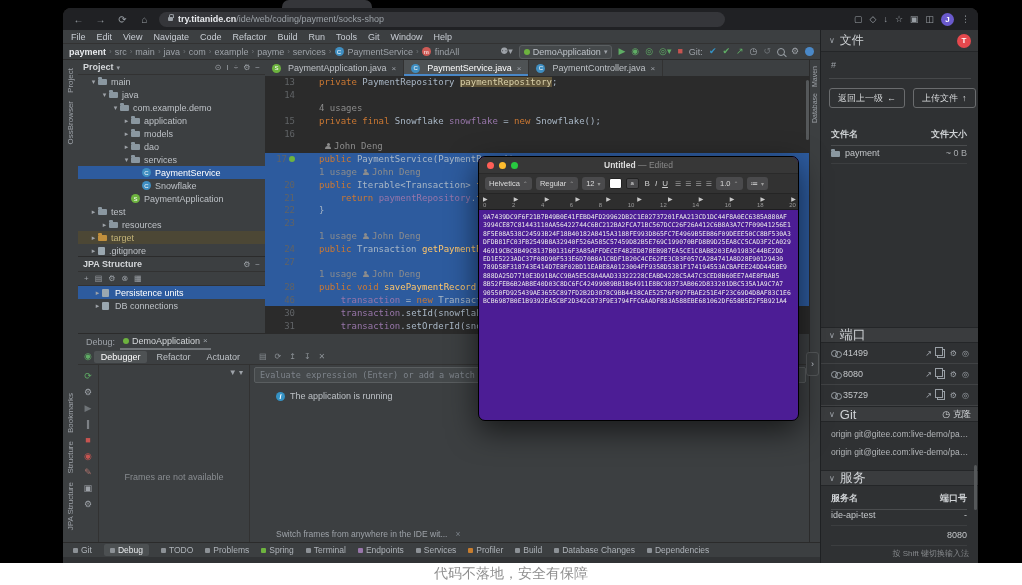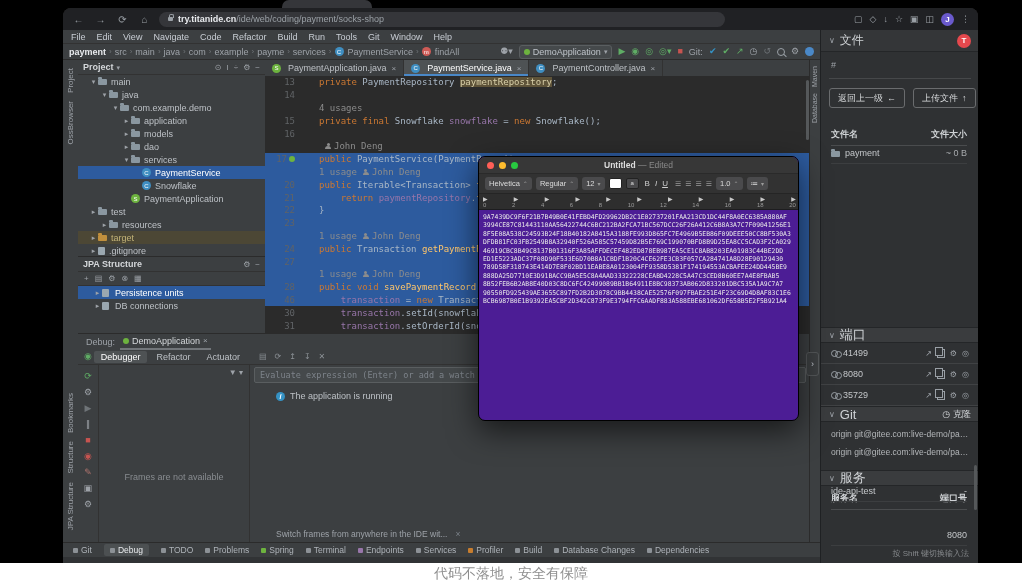--- a/index.html
+++ b/index.html
@@ -648,21 +648,21 @@
 
         <div class="rsec" style="top:440px">
           <span class="chev">∨</span>
           <span class="t">服务</span>
         </div>
         <div class="stable-h" style="top:462px">
           <span>服务名</span>
           <span>端口号</span>
         </div>
         <div id="svcrows">
-            <div class="srow" style="top: 456px;">
+            <div class="srow" style="top: 480px;">
               <span>ide-api-test</span>
               <span>-</span>
             </div>
             <div class="srow" style="top: 500px;">
               <span></span>
               <span>8080</span>
             </div>
           </div>
         <div class="rhint" style="top:518px">按 Shift 键切换输入法</div>
         <div class="rscroll"></div>

